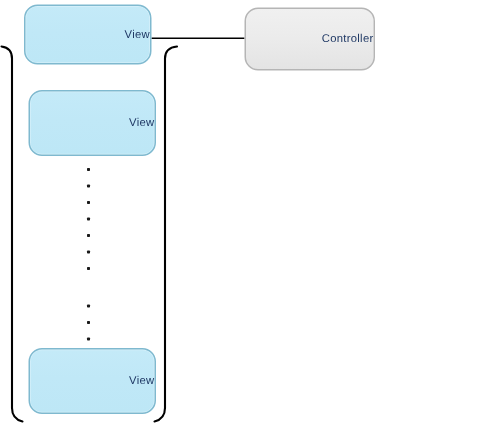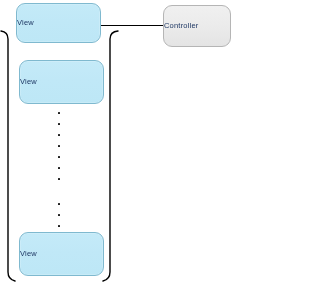--- a/index.html
+++ b/index.html
@@ -15,21 +15,21 @@
     width: 253px;
     height: 286px;
     background: #ffffff;
     overflow: hidden;
   }
   .node {
     position: absolute;
     box-sizing: border-box;
     display: flex;
     align-items: center;
-    justify-content: flex-start;
+    justify-content: flex-end;
     border-radius: 9px;
     font-size: 7.5px;
     letter-spacing: 0.2px;
     color: #1f3864;
     text-align: center;
     line-height: 1;
     user-select: none;
   }
   .node-view {
     background: linear-gradient(to bottom, #c4eaf8 0%, #c0e8f7 45%, #bde7f6 100%);
@@ -102,17 +102,17 @@
   <div class="dots-group" style="left:0; top:0; width:253px; height:286px;">
     <div class="dot" style="left:58px; top:203px;"></div>
     <div class="dot" style="left:58px; top:214px;"></div>
     <div class="dot" style="left:58px; top:225px;"></div>
   </div>
 
   <div class="node node-view" style="left:19px; top:232px; width:85px; height:44px;">
     <span class="node-label">View</span>
   </div>
 
-  <div class="node node-controller" style="left:163px; top:5px; width:68px; height:42px;">
+  <div class="node node-controller" style="left:163px; top:5px; width:87px; height:42px;">
     <span class="node-label">Controller</span>
   </div>
 
 </div>
 
 </body></html>

